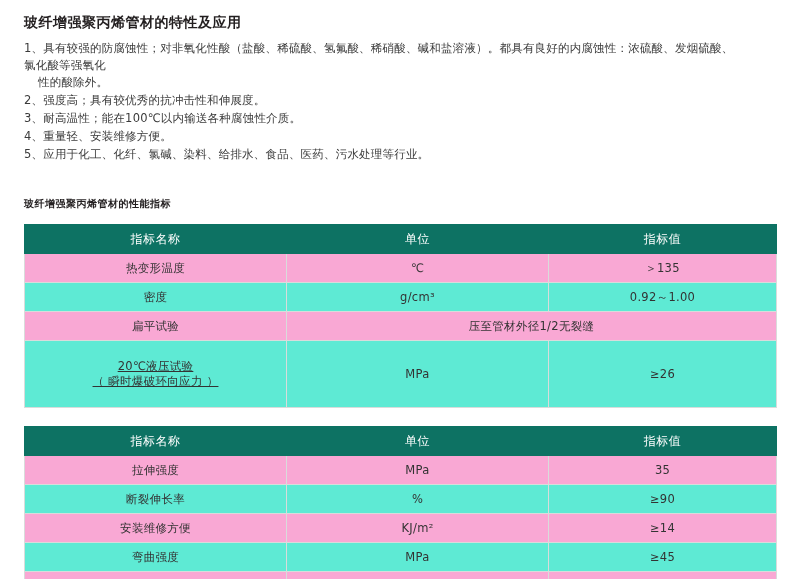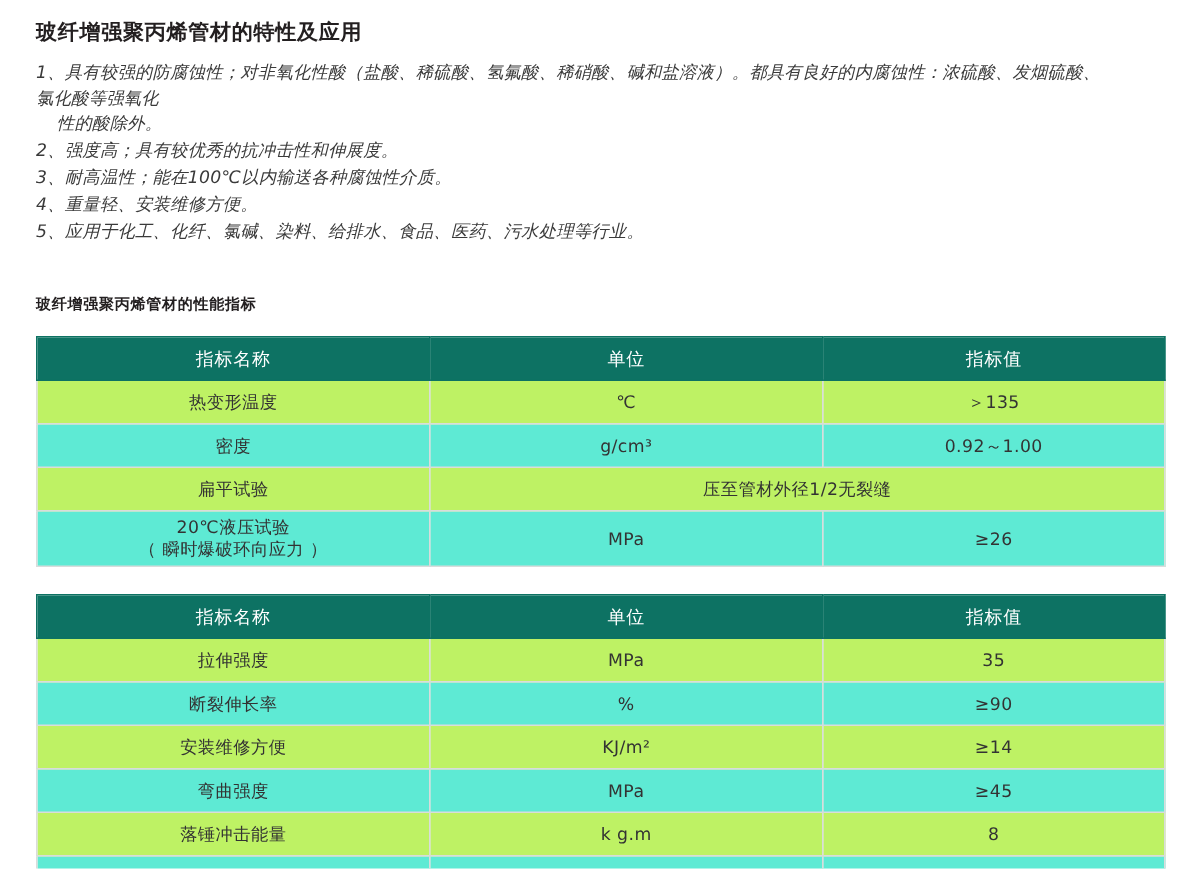--- a/index.html
+++ b/index.html
@@ -41,21 +41,20 @@
     margin: 0 0 0 0;
     padding: 0;
     list-style: none;
   }
   .intro-list li {
     font-size: 11.5px;
     line-height: 17px;
     color: #3a3a3a;
     margin-bottom: 1px;
     letter-spacing: 0.2px;
-    font-style: italic;
   }
   .intro-list li .indent2 {
     display: block;
   }
   .spacer-1 { height: 30px; }
   .spacer-2 { height: 18px; }
 
   table.spec {
     border-collapse: collapse;
     width: 752px;
@@ -77,28 +76,29 @@
   }
   table.spec td {
     font-size: 11.5px;
     color: #333333;
     text-align: center;
     height: 26px;
     border: 1px solid #d9dcdb;
     letter-spacing: 0.3px;
   }
   table.spec tr.odd td {
-    background: #bef264;
+    background: #f9a8d4;
   }
   table.spec tr.even td {
     background: #5eead4;
   }
   td.two-line {
     line-height: 15px;
-    padding: 3px 0;
+    padding: 18px 0;
+    text-decoration: underline;
   }
   td.two-line span { display: block; }
   .tall { height: 40px; }
 </style>
 </head>
 <body>
 
 <div class="page">
 
   <h1 class="section-title">玻纤增强聚丙烯管材的特性及应用</h1>

